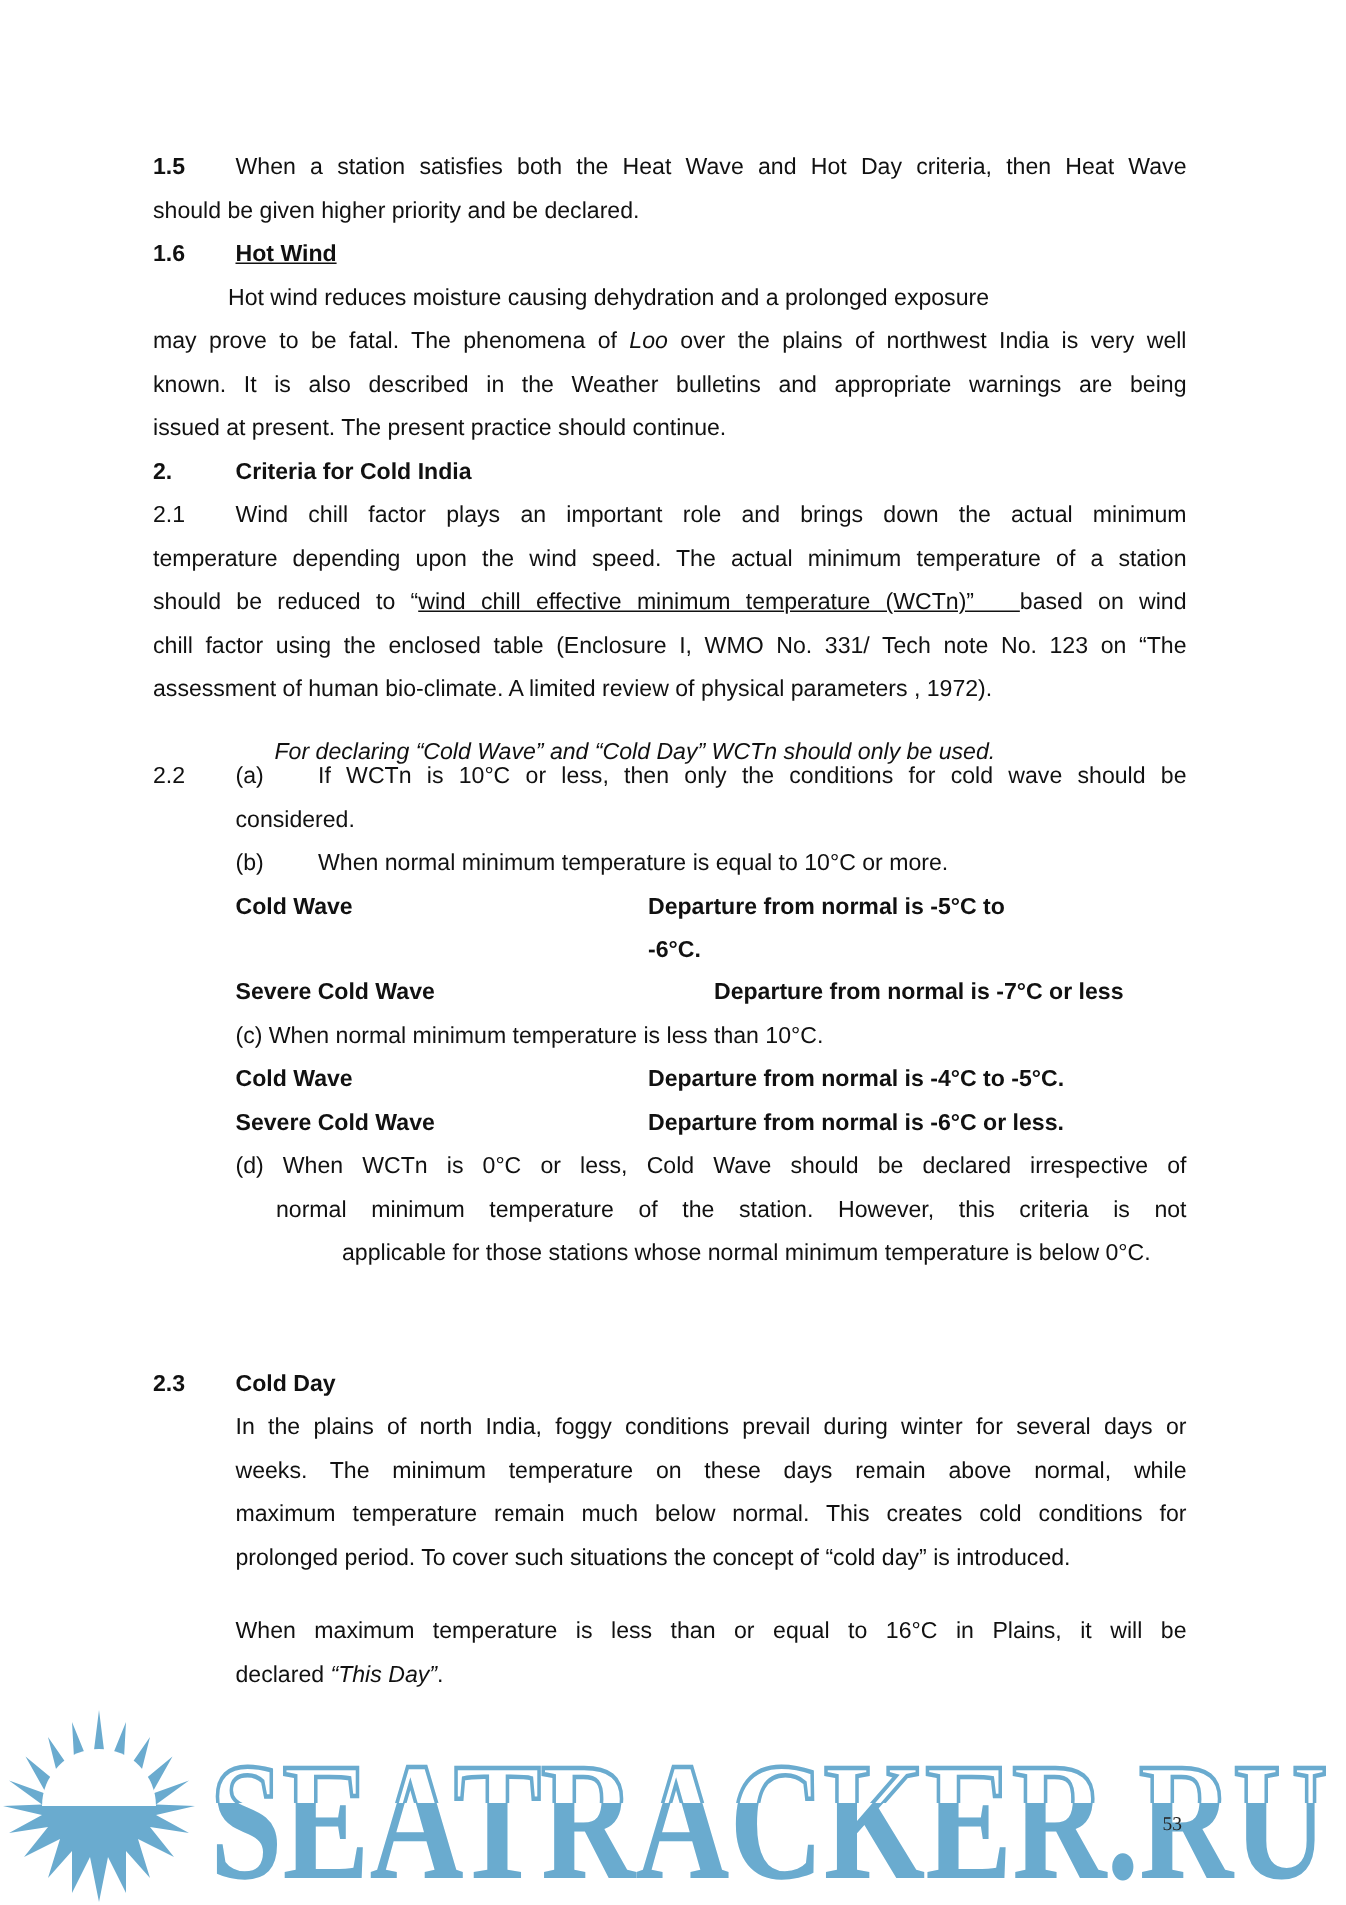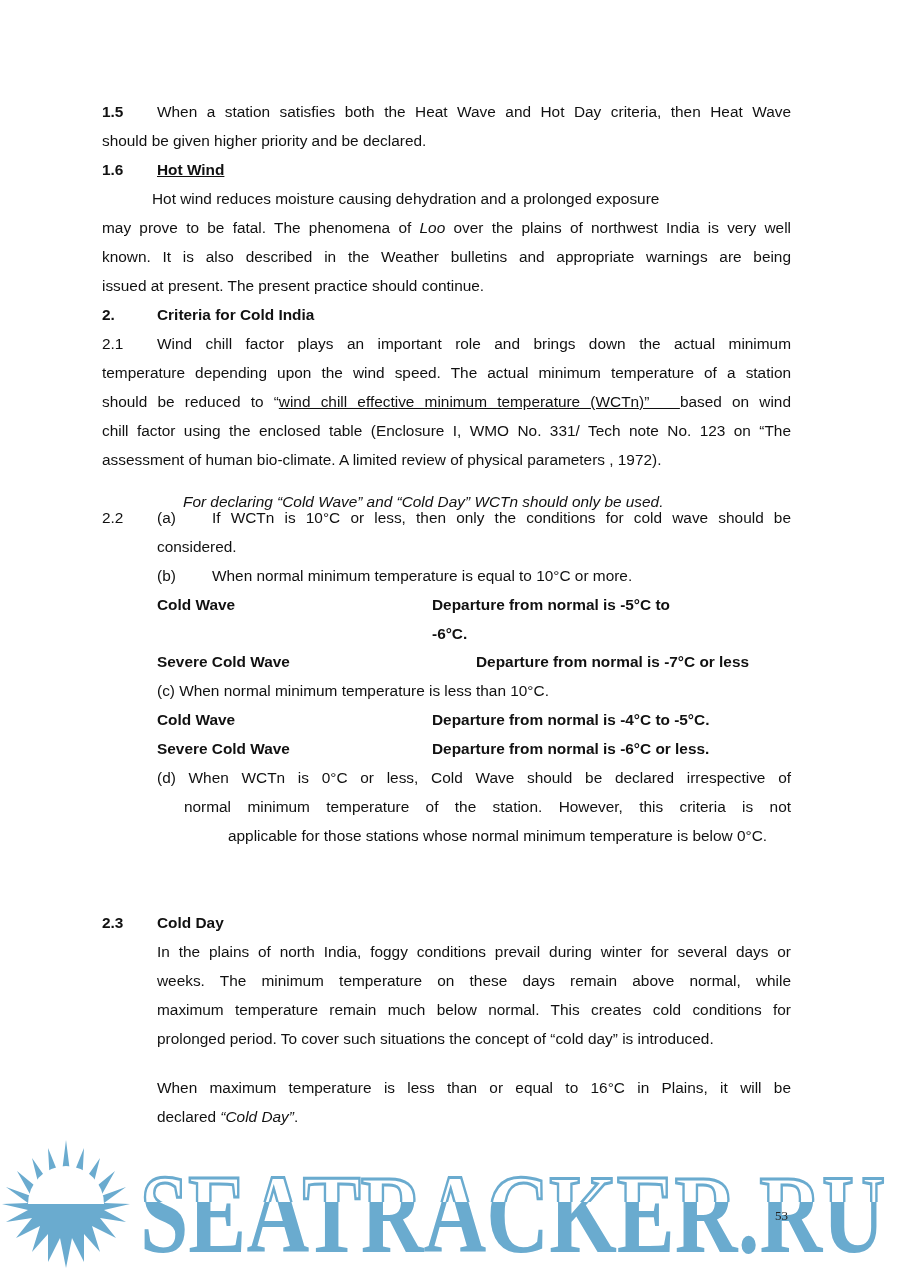--- a/index.html
+++ b/index.html
@@ -67,21 +67,21 @@
   <div class="line just" style="left:184px;top:797px;width:607px;">normal minimum temperature of the station. However, this criteria is not</div>
   <div class="line" style="left:184px;top:826px;margin-left:44px;">applicable for those stations whose normal minimum temperature is below 0°C.</div>
 
   <div class="line b" style="left:102px;top:913px;">2.3</div>
   <div class="line b" style="left:157px;top:913px;">Cold Day</div>
   <div class="line just" style="left:157px;top:942px;width:634px;">In the plains of north India, foggy conditions prevail during winter for several days or</div>
   <div class="line just" style="left:157px;top:971px;width:634px;">weeks. The minimum temperature on these days remain above normal, while</div>
   <div class="line just" style="left:157px;top:1000px;width:634px;">maximum temperature remain much below normal. This creates cold conditions for</div>
   <div class="line" style="left:157px;top:1029px;">prolonged period. To cover such situations the concept of “cold day” is introduced.</div>
   <div class="line just" style="left:157px;top:1078px;width:634px;">When maximum temperature is less than or equal to 16°C in Plains, it will be</div>
-  <div class="line" style="left:157px;top:1107px;"><span>declared </span><span class="i">“Cold Day”</span><span>.</span></div>
+  <div class="line" style="left:157px;top:1107px;"><span>declared </span><span class="i">“This Day”</span><span>.</span></div>
 
   <div class="watermark">
     <svg width="897" height="130" viewBox="0 0 897 130">
       <defs>
         <clipPath id="lowerHalf">
             <rect x="0" y="62" width="897" height="80"></rect>
           </clipPath>
         <clipPath id="upperHalf">
             <rect x="0" y="0" width="897" height="62"></rect>
           </clipPath>

